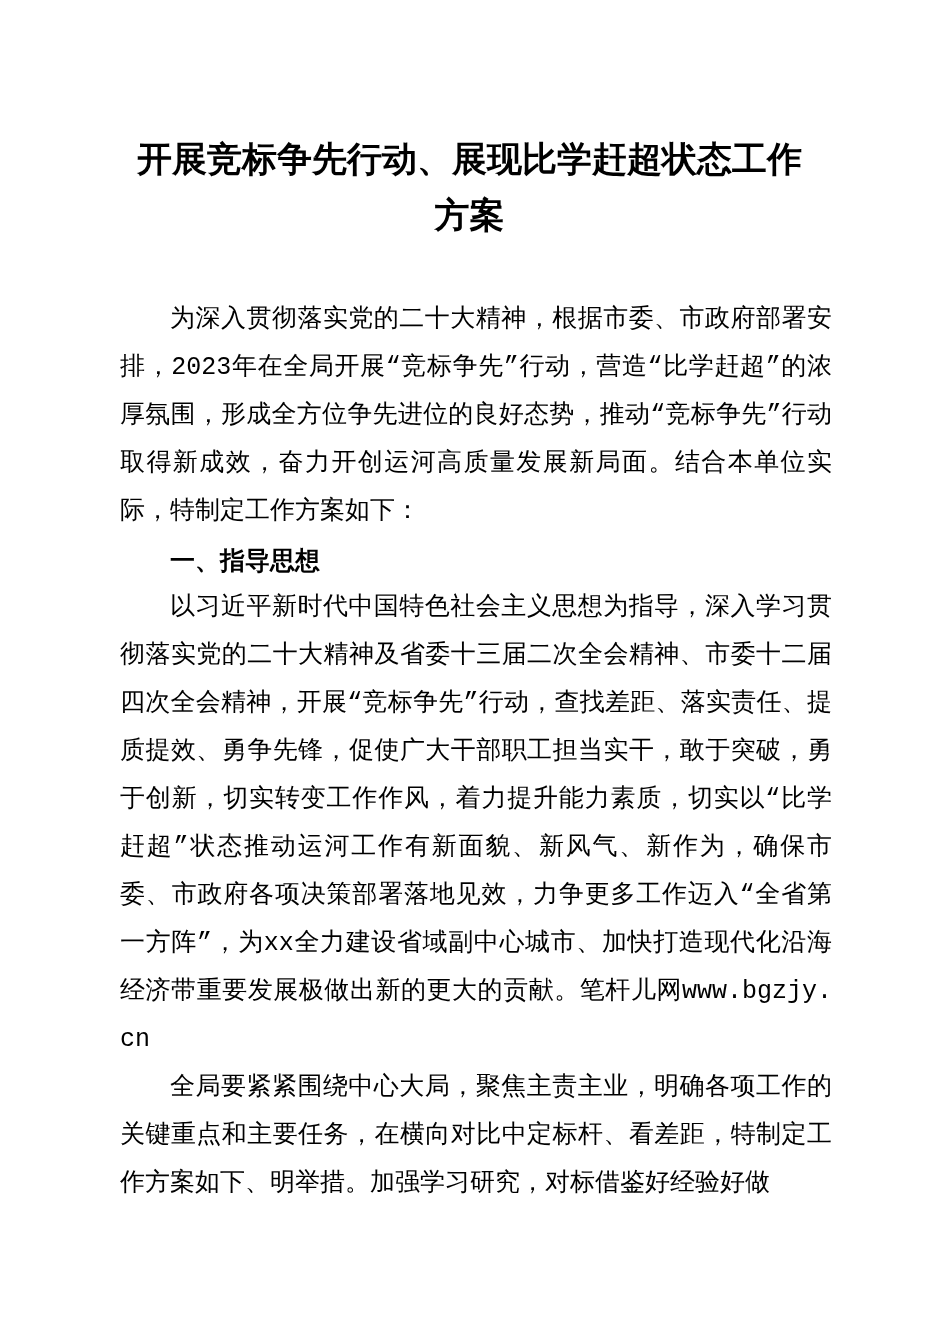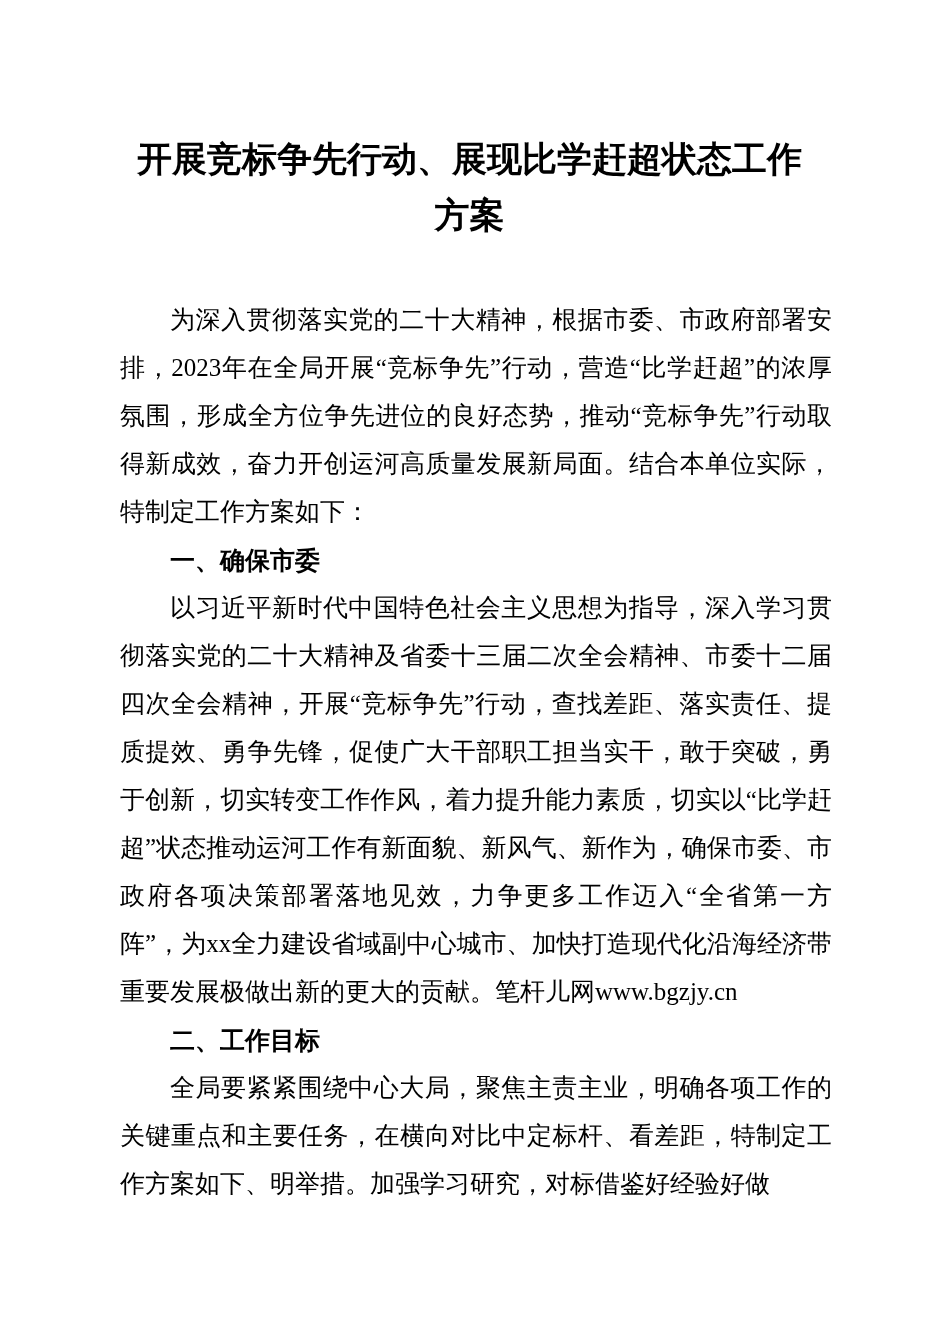--- a/index.html
+++ b/index.html
@@ -20,21 +20,21 @@
     .doc-title {
       font-family: "Liberation Serif", "DejaVu Serif", serif;
       font-weight: bold;
       font-size: 35px;
       line-height: 1.6;
       text-align: center;
       margin: 0 13px 52px 0;
       letter-spacing: 0px;
     }
     .body-para {
-      font-family: Liberation Serif, serif;
+      font-family: Liberation Mono, monospace;
       font-size: 25px;
       line-height: 48px;
       text-align: justify;
       text-justify: inter-ideograph;
       text-indent: 2em;
       margin: 0;
       word-break: break-all;
     }
     .section-heading {
       font-family: "Liberation Sans", "DejaVu Sans", sans-serif;
@@ -46,20 +46,19 @@
     }
   </style>
 </head>
 <body>
 
 <div class="page">
   <h1 class="doc-title">开展竞标争先行动、展现比学赶超状态工作方案</h1>
 
   <p class="body-para">为深入贯彻落实党的二十大精神，根据市委、市政府部署安排，2023年在全局开展“竞标争先”行动，营造“比学赶超”的浓厚氛围，形成全方位争先进位的良好态势，推动“竞标争先”行动取得新成效，奋力开创运河高质量发展新局面。结合本单位实际，特制定工作方案如下：</p>
 
-  <h2 class="section-heading">一、确保市委</h2>
+  <h2 class="section-heading">一、指导思想</h2>
 
   <p class="body-para">以习近平新时代中国特色社会主义思想为指导，深入学习贯彻落实党的二十大精神及省委十三届二次全会精神、市委十二届四次全会精神，开展“竞标争先”行动，查找差距、落实责任、提质提效、勇争先锋，促使广大干部职工担当实干，敢于突破，勇于创新，切实转变工作作风，着力提升能力素质，切实以“比学赶超”状态推动运河工作有新面貌、新风气、新作为，确保市委、市政府各项决策部署落地见效，力争更多工作迈入“全省第一方阵”，为xx全力建设省域副中心城市、加快打造现代化沿海经济带重要发展极做出新的更大的贡献。笔杆儿网www.bgzjy.cn</p>
 
-  <h2 class="section-heading">二、工作目标</h2>
 
   <p class="body-para">全局要紧紧围绕中心大局，聚焦主责主业，明确各项工作的关键重点和主要任务，在横向对比中定标杆、看差距，特制定工作方案如下、明举措。加强学习研究，对标借鉴好经验好做</p>
 </div>
 
 </body></html>

